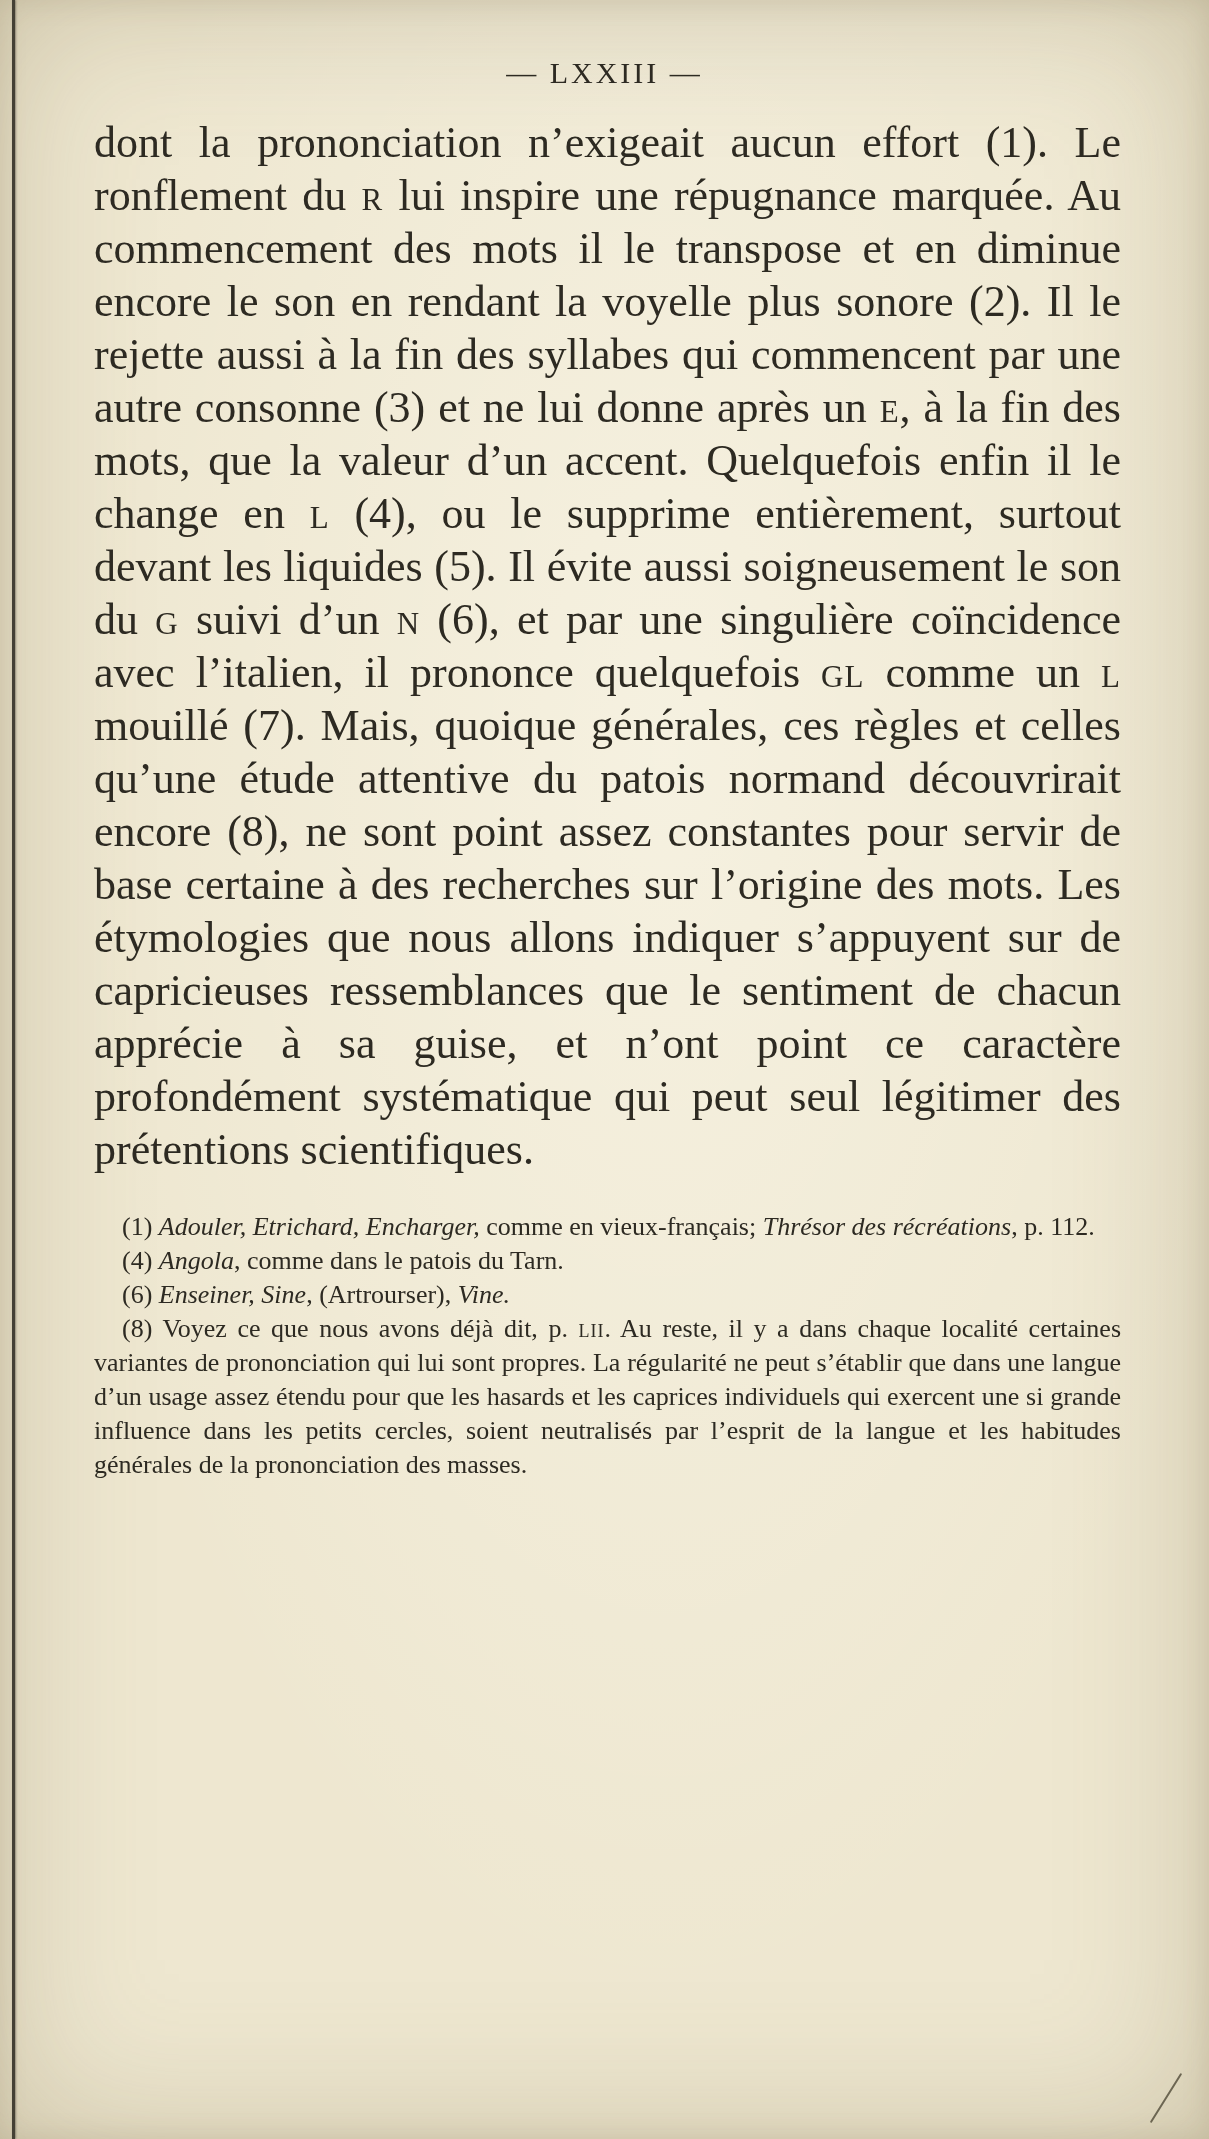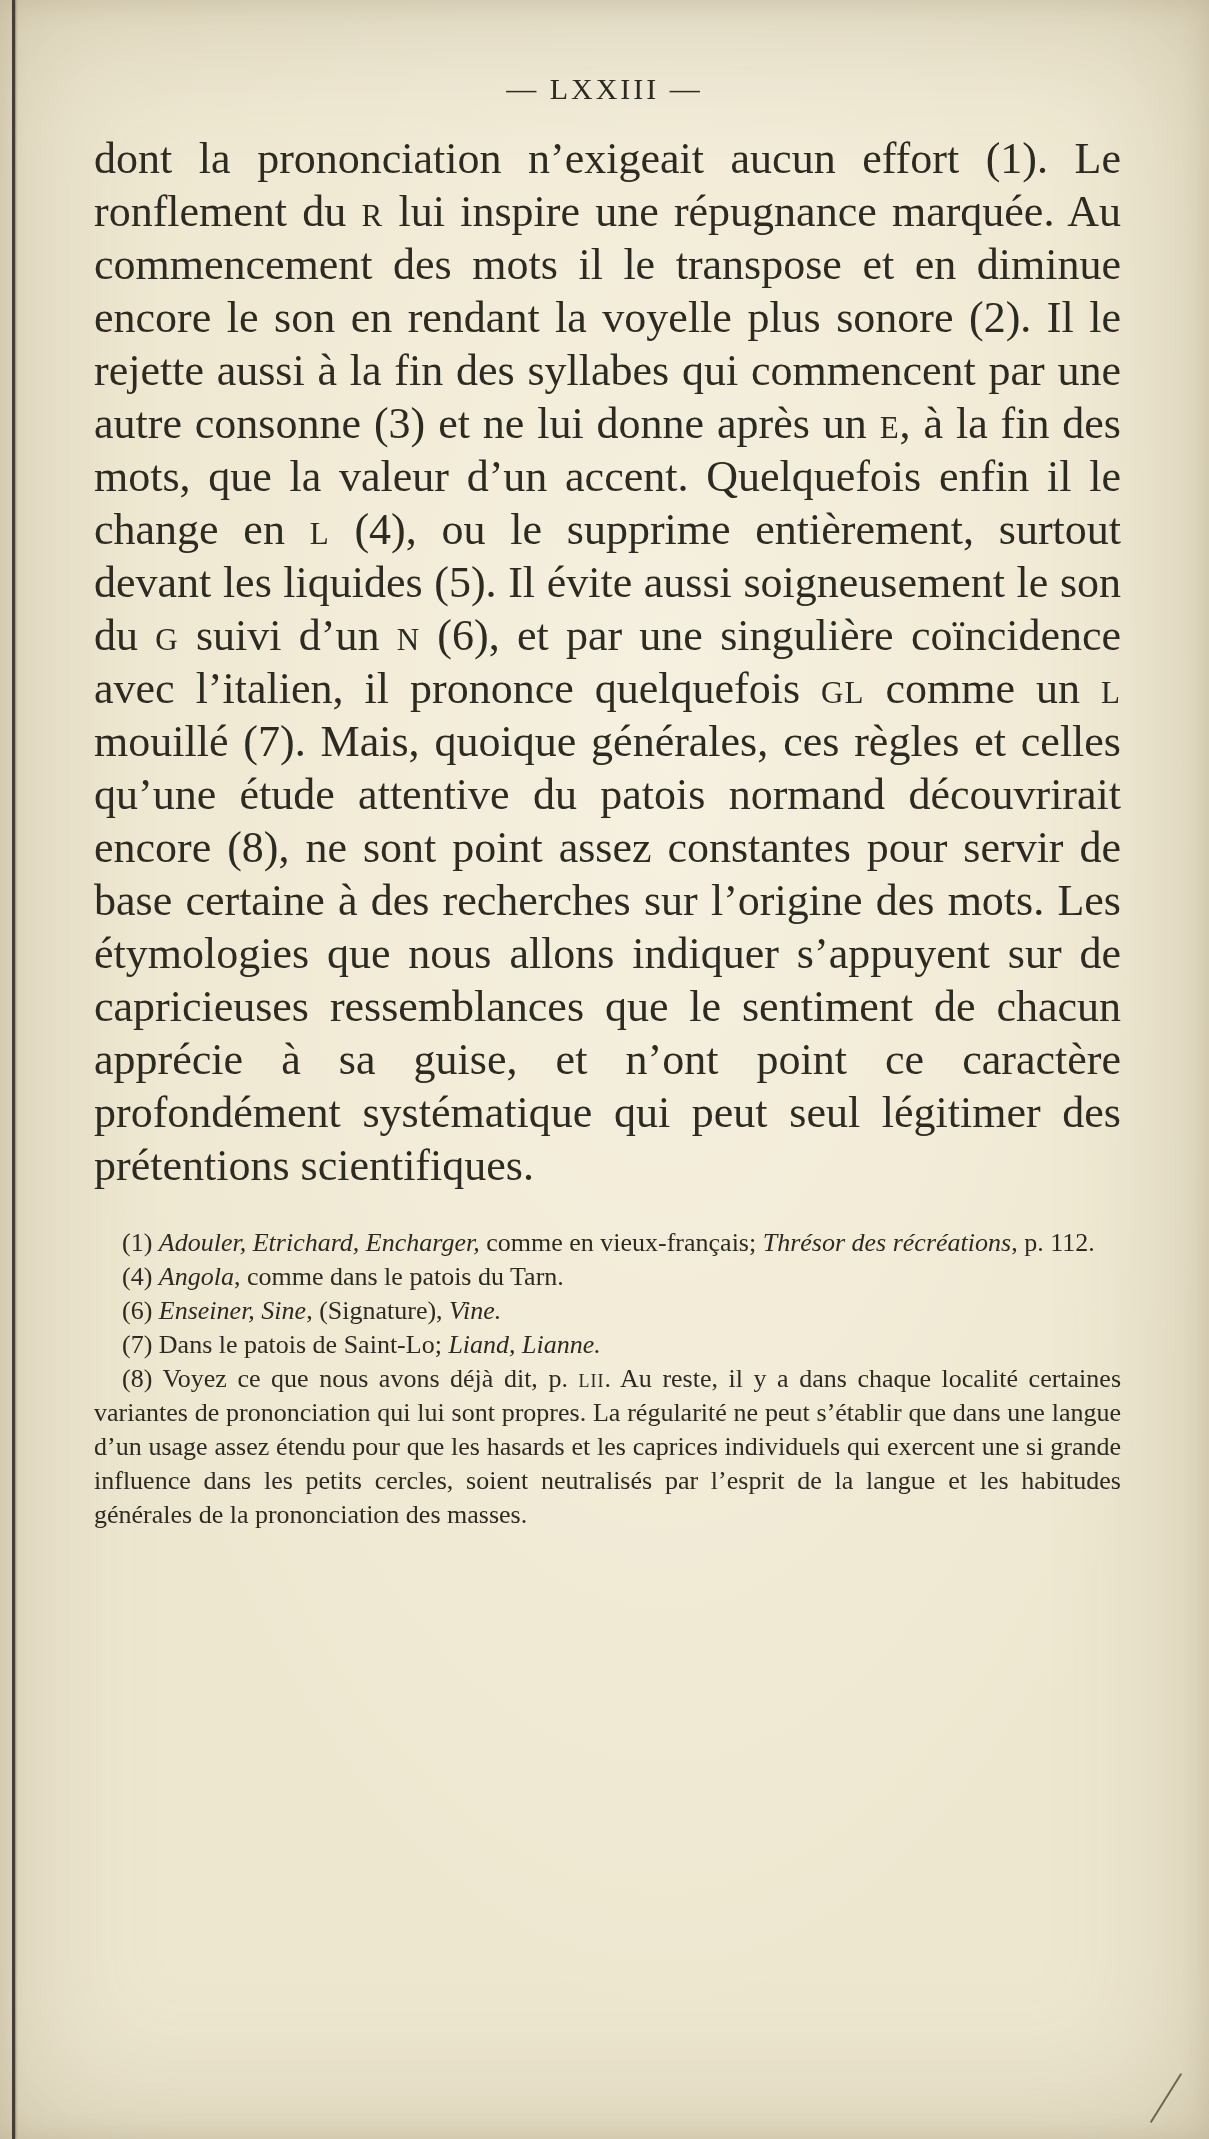--- a/index.html
+++ b/index.html
@@ -17,21 +17,21 @@
     color: #2d2a22;
   }
   .edge-line {
     position: absolute;
     left: 12px; top: 0; bottom: 0;
     width: 3px;
     background: #444035;
     box-shadow: 1px 0 2px rgba(68,64,53,0.5);
   }
   .header {
-    padding-top: 72px;
+    padding-top: 56px;
     text-align: center;
     font-size: 30px;
     letter-spacing: 3px;
   }
   .body-text {
     margin: 26px 88px 0 94px;
     font-size: 44px;
     line-height: 53px;
     text-align: justify;
   }
@@ -60,19 +60,18 @@
 <div class="page">
   <div class="edge-line"></div>
 
   <div class="header">— LXXIII —</div>
 
   <p class="body-text"><span>dont la prononciation n’exigeait aucun effort (1). Le ronflement du </span><span class="sc">r</span><span> lui inspire une répugnance marquée. Au commencement des mots il le transpose et en diminue encore le son en rendant la voyelle plus sonore (2). Il le rejette aussi à la fin des syllabes qui commencent par une autre consonne (3) et ne lui donne après un </span><span class="sc">e</span><span>, à la fin des mots, que la valeur d’un accent. Quelquefois enfin il le change en </span><span class="sc">l</span><span> (4), ou le supprime entièrement, surtout devant les liquides (5). Il évite aussi soigneusement le son du </span><span class="sc">g</span><span> suivi d’un </span><span class="sc">n</span><span> (6), et par une singulière coïncidence avec l’italien, il prononce quelquefois </span><span class="sc">gl</span><span> comme un </span><span class="sc">l</span><span> mouillé (7). Mais, quoique générales, ces règles et celles qu’une étude attentive du patois normand découvrirait encore (8), ne sont point assez constantes pour servir de base certaine à des recherches sur l’origine des mots. Les étymologies que nous allons indiquer s’appuyent sur de capricieuses ressemblances que le sentiment de chacun apprécie à sa guise, et n’ont point ce caractère profondément systématique qui peut seul légitimer des prétentions scientifiques.</span></p>
 
   <div class="footnotes">
     <p class="fn"><span>(1) </span><span class="it">Adouler, Etrichard, Encharger,</span><span> comme en vieux-français; </span><span class="it">Thrésor des récréations</span><span>, p. 112.</span></p>
     <p class="fn"><span>(4) </span><span class="it">Angola</span><span>, comme dans le patois du Tarn.</span></p>
-    <p class="fn"><span>(6) </span><span class="it">Enseiner, Sine</span><span>, (Signature), </span><span class="it">Vine.</span></p>
-    <p class="fn"><span>(7) Dans le patois de Saint-Lo; </span><span class="it">Liand, Lianne.</span></p>
+    <p class="fn"><span>(6) </span><span class="it">Enseiner, Sine</span><span>, (Artrourser), </span><span class="it">Vine.</span></p>
     <p class="fn"><span>(8) Voyez ce que nous avons déjà dit, p. </span><span class="sc">lii</span><span>. Au reste, il y a dans chaque localité certaines variantes de prononciation qui lui sont propres. La régularité ne peut s’établir que dans une langue d’un usage assez étendu pour que les hasards et les caprices individuels qui exercent une si grande influence dans les petits cercles, soient neutralisés par l’esprit de la langue et les habitudes générales de la prononciation des masses.</span></p>
   </div>
 
   <div class="stray-mark"></div>
 </div>
 
 </body></html>

